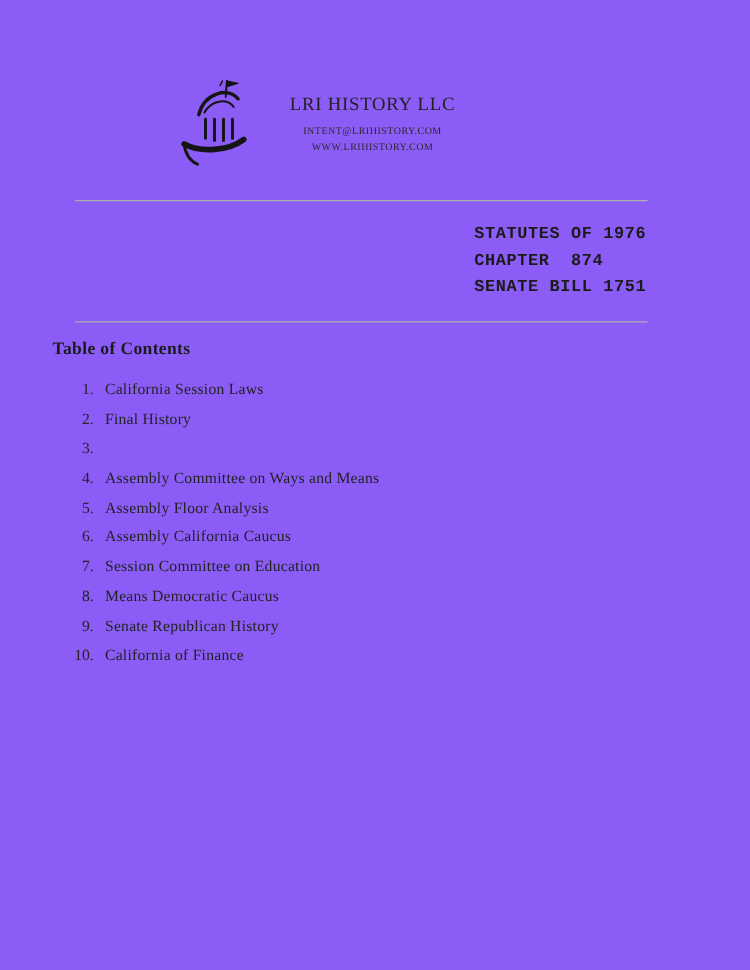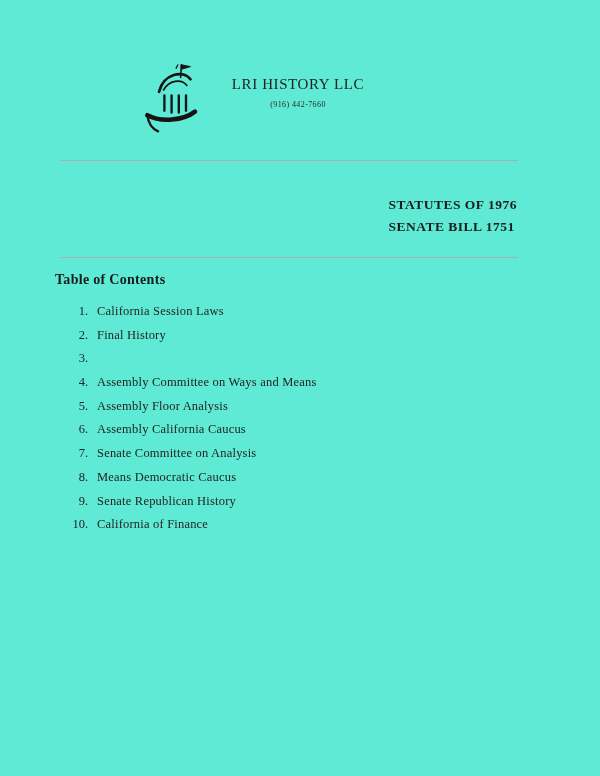--- a/index.html
+++ b/index.html
@@ -4,21 +4,21 @@
 <style>
   * { margin: 0; padding: 0; box-sizing: border-box; }
   html, body {
     width: 600px; height: 776px;
     background: #ffffff;
     font-family: "Liberation Serif", "DejaVu Serif", serif;
     color: #1d1d1b;
     position: relative;
     overflow: hidden;
   }
-  .page { position: absolute; inset: 0; background: #5eead4; }
+  .page { position: absolute; inset: 0; background: #8b5cf6; }
 
   
   .logo {
     position: absolute; left: 141px; top: 60px;
     width: 72px; height: 78px;
   }
   .company-block {
     position: absolute; left: 206px; top: 76px;
     width: 184px; text-align: center;
   }
@@ -34,30 +34,31 @@
 
   .rule {
     position: absolute; left: 60px; width: 458px;
     border-top: 1px solid #aeaeae; height: 0;
   }
   .rule-1 { top: 160px; }
   .rule-2 { top: 257px; }
 
   
   .ref-block {
-    position: absolute; right: 83px; top: 194px;
+    position: absolute; right: 83px; top: 177px;
+    font-family: Liberation Mono, monospace;
   }
   .ref-line {
     font-size: 13.5px; font-weight: bold;
     letter-spacing: 0.5px; line-height: 21.5px;
     color: #1b1b1b; white-space: pre;
   }
 
   
-  .toc { position: absolute; left: 55px; top: 272px; width: 470px; }
+  .toc { position: absolute; left: 42px; top: 272px; width: 470px; }
   .toc-title {
     font-size: 14px; font-weight: bold;
     letter-spacing: 0.3px; color: #1b1b1b;
   }
   .toc-list { margin-top: 16px; list-style: none; }
   .toc-item {
     display: flex; align-items: baseline;
     height: 23.7px; font-size: 12.5px; color: #232323;
   }
   .toc-num {
@@ -88,27 +89,29 @@
         <path d="M50,39 L50,56" stroke-width="2.6"></path>
 
         <path d="M7,61 C22,69 47,67 60,57" stroke-width="5"></path>
         <path d="M7,61 C8,69 12,76 19,79" stroke-width="2.6"></path>
       </g>
     </svg>
   </div>
 
   <div class="company-block">
     <div class="company-name">LRI HISTORY LLC</div>
-    <div class="contact-line">(916) 442-7660</div>
+    <div class="contact-line">INTENT@LRIHISTORY.COM</div>
+    <div class="contact-line">WWW.LRIHISTORY.COM</div>
   </div>
 
   <div class="rule rule-1"></div>
 
   <div class="ref-block">
     <div class="ref-line">STATUTES OF 1976</div>
+    <div class="ref-line">CHAPTER  874</div>
     <div class="ref-line">SENATE BILL 1751</div>
   </div>
 
   <div class="rule rule-2"></div>
 
   <div class="toc">
     <div class="toc-title">Table of Contents</div>
     <ol class="toc-list">
       <li class="toc-item">
         <span class="toc-num">1.</span>
@@ -128,21 +131,21 @@
       <li class="toc-item">
         <span class="toc-num">5.</span>
         <span class="toc-label">Assembly Floor Analysis</span>
       </li>
       <li class="toc-item">
         <span class="toc-num">6.</span>
         <span class="toc-label">Assembly California Caucus</span>
       </li>
       <li class="toc-item">
         <span class="toc-num">7.</span>
-        <span class="toc-label">Senate Committee on Analysis</span>
+        <span class="toc-label">Session Committee on Education</span>
       </li>
       <li class="toc-item">
         <span class="toc-num">8.</span>
         <span class="toc-label">Means Democratic Caucus</span>
       </li>
       <li class="toc-item">
         <span class="toc-num">9.</span>
         <span class="toc-label">Senate Republican History</span>
       </li>
       <li class="toc-item">

